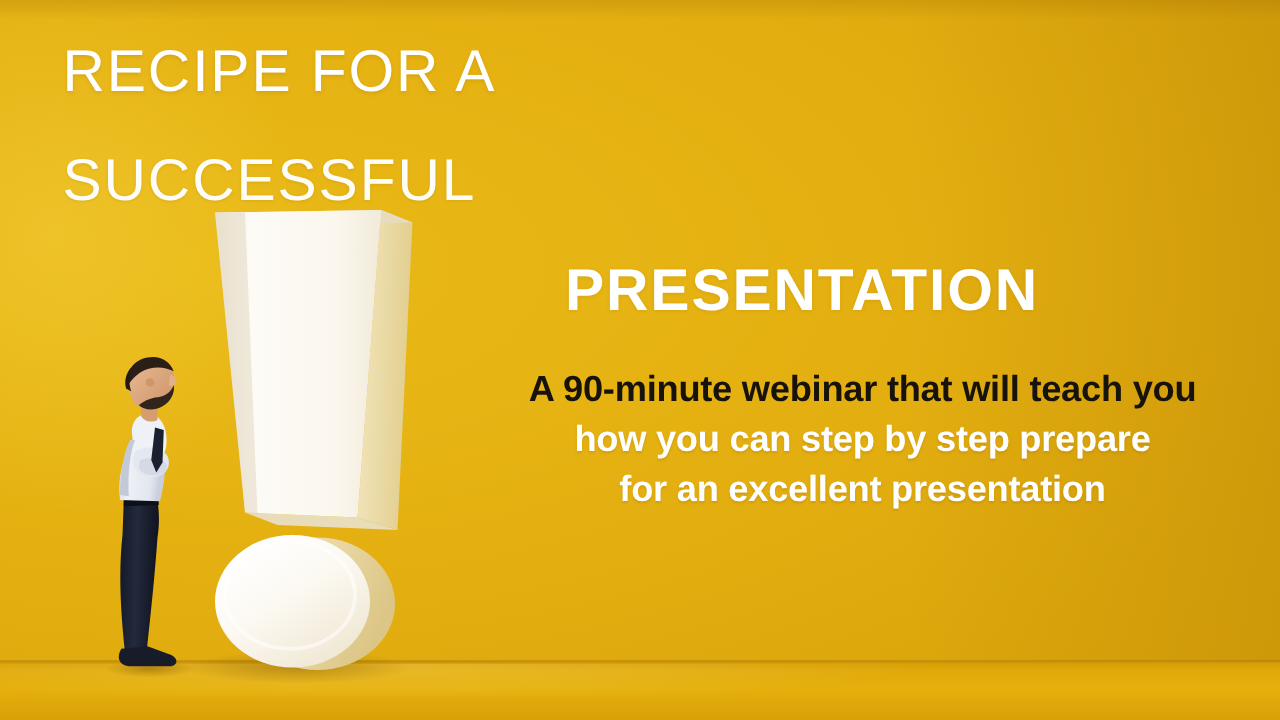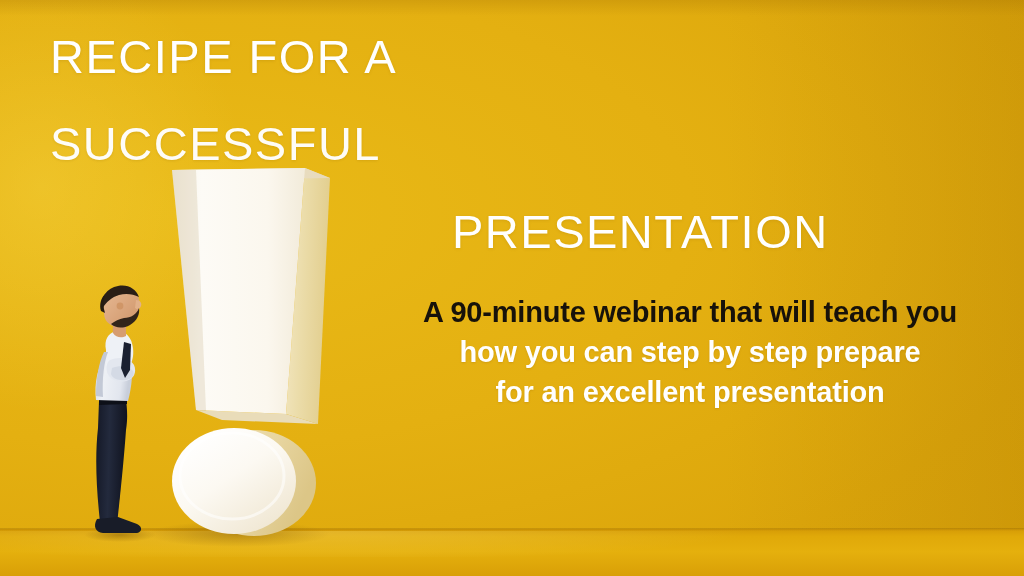--- a/index.html
+++ b/index.html
@@ -81,21 +81,21 @@
     color: #FFFFFF;
     font-weight: 300;
     font-size: 47px;
     letter-spacing: 1.5px;
     line-height: 1;
     white-space: nowrap;
     text-shadow: 0 1px 3px rgba(140,95,0,0.18);
   }
   .hl-1 { left: 50px;  top: 33px; }
   .hl-2 { left: 50px;  top: 120px; opacity: 0.97; }
-  .hl-3 { left: 452px; top: 208px; }
+  .hl-3 { left: 452px; top: 208px; font-weight: bold; }
 
   
   .hl-2 { z-index: 2; text-align: right; }
   .headline .hl-1, .headline .hl-3 { z-index: 6; }
 
   
   .subs {
     position: absolute;
     left: 340px;
     top: 292px;

